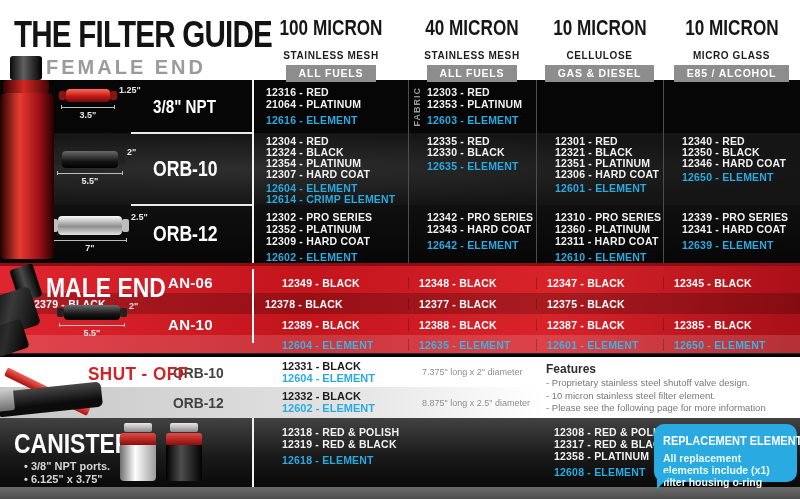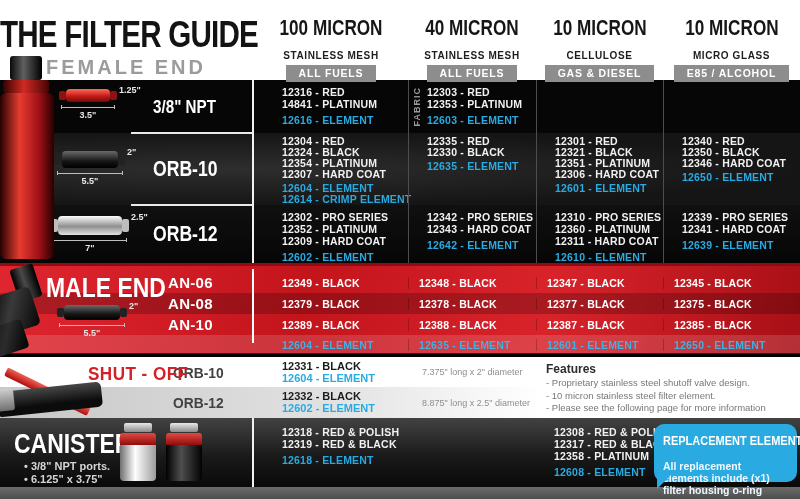--- a/index.html
+++ b/index.html
@@ -7,21 +7,21 @@
   .page {
     position: relative; width: 800px; height: 499px; overflow: hidden;
     background: #000; font-family: "Liberation Sans", sans-serif;
   }
   .cond { display:inline-block; transform:scaleX(.8); transform-origin:0 50%; white-space:nowrap; }
   .cond-c { display:inline-block; transform:scaleX(.78); transform-origin:50% 50%; white-space:nowrap; }
 
   
   .hdr { position:absolute; left:0; top:0; width:800px; height:80px; background:#fff; display:flex; z-index:1; }
   .titleblock { width:254px; padding-top:16px; }
-  .page-title { font-size:37px; font-weight:900; color:#131313; line-height:1; letter-spacing:-1px; }
+  .page-title { font-size:37px; font-weight:900; color:#131313; line-height:1; padding-left:14px; letter-spacing:-1px; }
   .page-sub { font-size:20px; font-weight:800; color:#9b9b9b; letter-spacing:3px; padding-left:46px; margin-top:3px; }
   .hdr-cols { flex:1; display:grid; grid-template-columns:154px 128px 127px 137px; padding-top:17px; }
   .hdr-col { text-align:center; }
   .micron { font-size:22px; font-weight:900; color:#161616; line-height:1; }
   .media  { font-size:10px; font-weight:800; color:#1d1d1d; letter-spacing:.6px; margin-top:11px; }
   .badge  { display:inline-block; background:#8d8d8d; color:#fff; font-weight:800; font-size:10.5px;
             padding:2px 13px 3px; margin-top:4px; letter-spacing:.8px; }
 
   
   .row-grid { display:grid; grid-template-columns:135px 119px 154px 128px 127px 137px; position:relative; }
@@ -30,21 +30,21 @@
   .female { position:absolute; left:0; top:80px; width:800px; height:183px; background:#000; }
   .frow1 { height:53px; background:#060606; }
   .frow2 { height:72px; background:radial-gradient(ellipse at 28% 50%, #2e2e2e 0%, #151515 72%); }
   .frow3 { height:58px; background:linear-gradient(180deg,#101010,#060606); }
   .frow + .frow::before { content:''; position:absolute; top:-1px; left:131px; width:122px; border-top:2px solid #e9e9e9; z-index:2; }
   .rlabel { grid-column:2; display:flex; align-items:center; padding-left:18px; color:#fff; font-weight:900;
             border-right:2px solid #f2f2f2; }
   .rlabel .cond { font-size:22px; }
   .frow1 .rlabel .cond { font-size:19px; }
   .fcell { position:relative; padding:6px 0 0 18px; }
-  .fcell.first { padding-left:28px; }
+  .fcell.first { padding-left:12px; }
   .fcell.bl { border-left:1px solid #4d4d4d; }
   .part    { font-size:10.5px; font-weight:700; color:#f1f1f1; line-height:12px; letter-spacing:.2px; white-space:nowrap; }
   .element { font-size:10.5px; font-weight:700; color:#29abe2; line-height:12px; letter-spacing:.2px; white-space:nowrap; }
   .els { margin-top:4px; }
   .frow2 .part, .frow2 .element { line-height:11px; }
   .frow2 .fcell { padding-top:3px; }
   .frow2 .els { margin-top:3px; }
   .frow3 .fcell { padding-top:6px; }
   .fabric { position:absolute; left:3px; top:7px; writing-mode:vertical-rl; transform:rotate(180deg);
             font-size:9px; font-weight:800; color:#9a9a9a; letter-spacing:1px; }
@@ -138,21 +138,21 @@
   .can-grid { position:absolute; inset:0; }
   .can-grid .rlabel { border-right:2px solid #f2f2f2; }
   .can-cell { padding:8px 0 0 28px; }
   .can-cell.c3 { padding-left:18px; }
   .repl-box { position:absolute; left:654px; top:6px; width:143px; height:58px; background:#29abe2;
               border-radius:10px; padding:7px 9px 0; z-index:3; }
   .repl-box::after { content:''; position:absolute; left:3px; bottom:-7px; width:0; height:0;
               border:8px solid transparent; border-top-color:#29abe2; border-left-color:#29abe2; }
   .repl-title { color:#fff; font-weight:800; font-size:12.5px; white-space:nowrap; display:inline-block;
                 transform:scaleX(.88); transform-origin:0 50%; }
-  .repl-body { color:#eef9ff; font-size:10.5px; line-height:12px; margin-top:11px; font-weight:600; }
+  .repl-body { color:#eef9ff; font-size:10.5px; line-height:12px; margin-top:3px; font-weight:600; }
 
   .bottombar { position:absolute; left:0; top:487px; width:800px; height:12px;
                background:linear-gradient(180deg,#6b6b6b,#4d4d4d); }
 </style>
 </head>
 <body>
 
 <div class="page">
 
   <header class="hdr">
@@ -193,21 +193,21 @@
           <div class="dimh">1.25"</div>
           <div class="dimw"><div class="mline"></div><span>3.5"</span></div>
         </div>
       </div>
       <div class="rlabel">
           <span class="cond">3/8" NPT</span>
         </div>
       <div class="fcell first">
         <div>
             <div class="part">12316 - RED</div>
-            <div class="part">14841 - PLATINUM</div>
+            <div class="part">21064 - PLATINUM</div>
           </div>
         <div class="els">
             <div class="element">12616 - ELEMENT</div>
           </div>
       </div>
       <div class="fcell bl">
         <div class="fabric">FABRIC</div>
         <div>
             <div class="part">12303 - RED</div>
             <div class="part">12353 - PLATINUM</div>
@@ -337,21 +337,20 @@
     </div>
     <div class="male-rows">
       <div class="mrow">
         <div class="mlabel">AN-06</div>
         <div class="mcell first">12349 - BLACK</div>
         <div class="mcell">12348 - BLACK</div>
         <div class="mcell">12347 - BLACK</div>
         <div class="mcell">12345 - BLACK</div>
       </div>
       <div class="mrow dark">
-        <div class="mlabel">AN-08</div>
         <div class="mcell first">12379 - BLACK</div>
         <div class="mcell">12378 - BLACK</div>
         <div class="mcell">12377 - BLACK</div>
         <div class="mcell">12375 - BLACK</div>
       </div>
       <div class="mrow">
         <div class="mlabel">AN-10</div>
         <div class="mcell first">12389 - BLACK</div>
         <div class="mcell">12388 - BLACK</div>
         <div class="mcell">12387 - BLACK</div>

